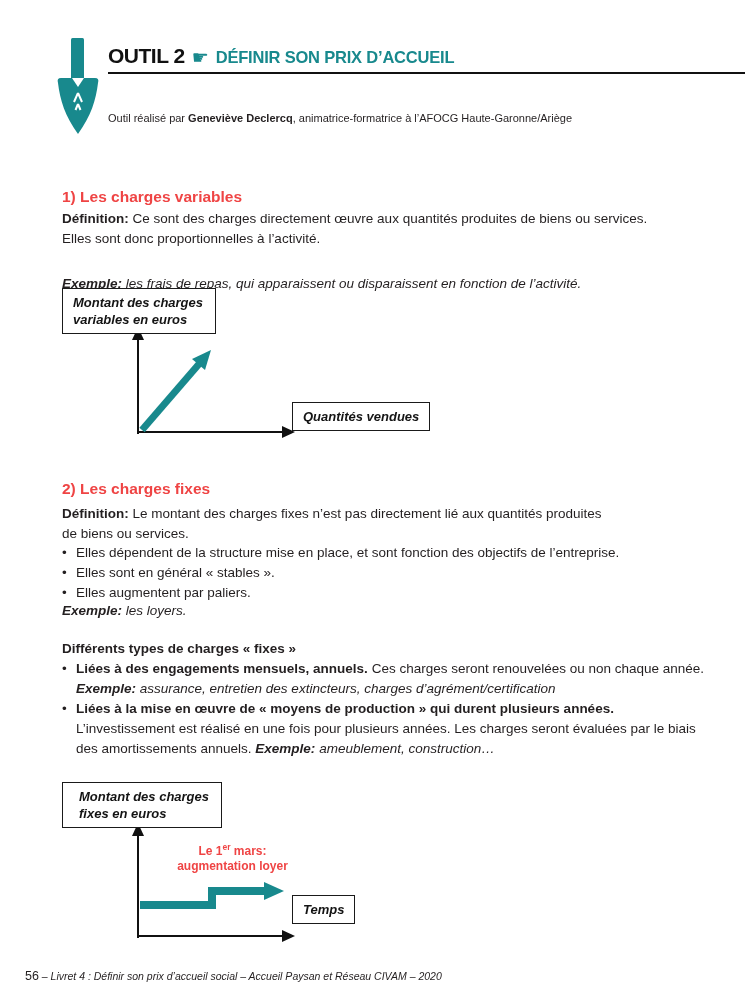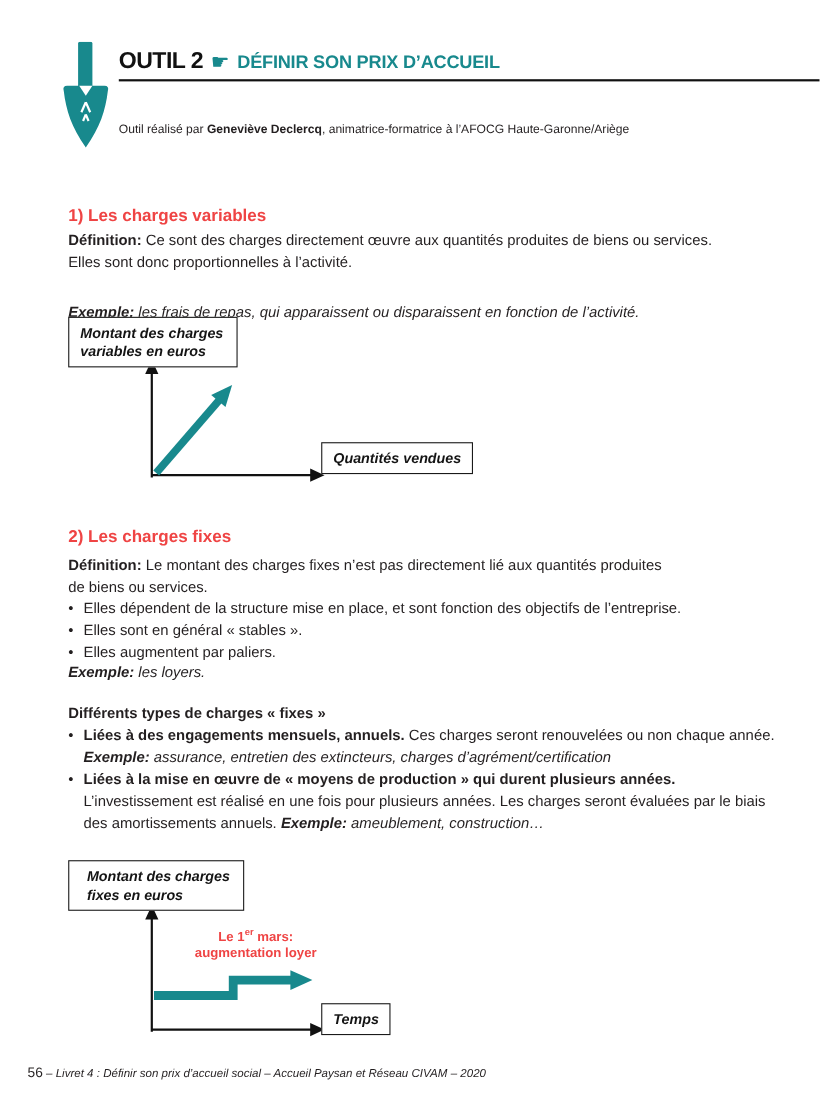--- a/index.html
+++ b/index.html
@@ -112,18 +112,18 @@
       <line x1="76" y1="158" x2="221" y2="158" stroke="#111" stroke-width="2"></line>
       <polygon points="233,158 220,152 220,164" fill="#111"></polygon>
       <polyline points="78,127 150,127 150,113 203,113" fill="none" stroke="#18898D" stroke-width="8"></polyline>
       <polygon points="222,113 202,104 202,122" fill="#18898D"></polygon>
     </svg>
     <div class="dbox" style="left:0;top:4px;width:132px;padding-left:16px;">Montant des charges fixes en euros</div>
     <div class="annotation">
       <span class="line"><span>Le 1</span><span class="sup">er</span><span> mars:</span></span>
       <span class="line">augmentation loyer</span>
     </div>
-    <div class="dbox nowrap" style="left:230px;top:134px;text-align:right;">Temps</div>
+    <div class="dbox nowrap" style="left:230px;top:117px;text-align:right;">Temps</div>
   </div>
 
   <div class="abs footer"><span class="fnum">56</span><span class="ftext"> – Livret 4 : Définir son prix d’accueil social – Accueil Paysan et Réseau CIVAM – 2020</span></div>
 
 </div>
 
 </body></html>

